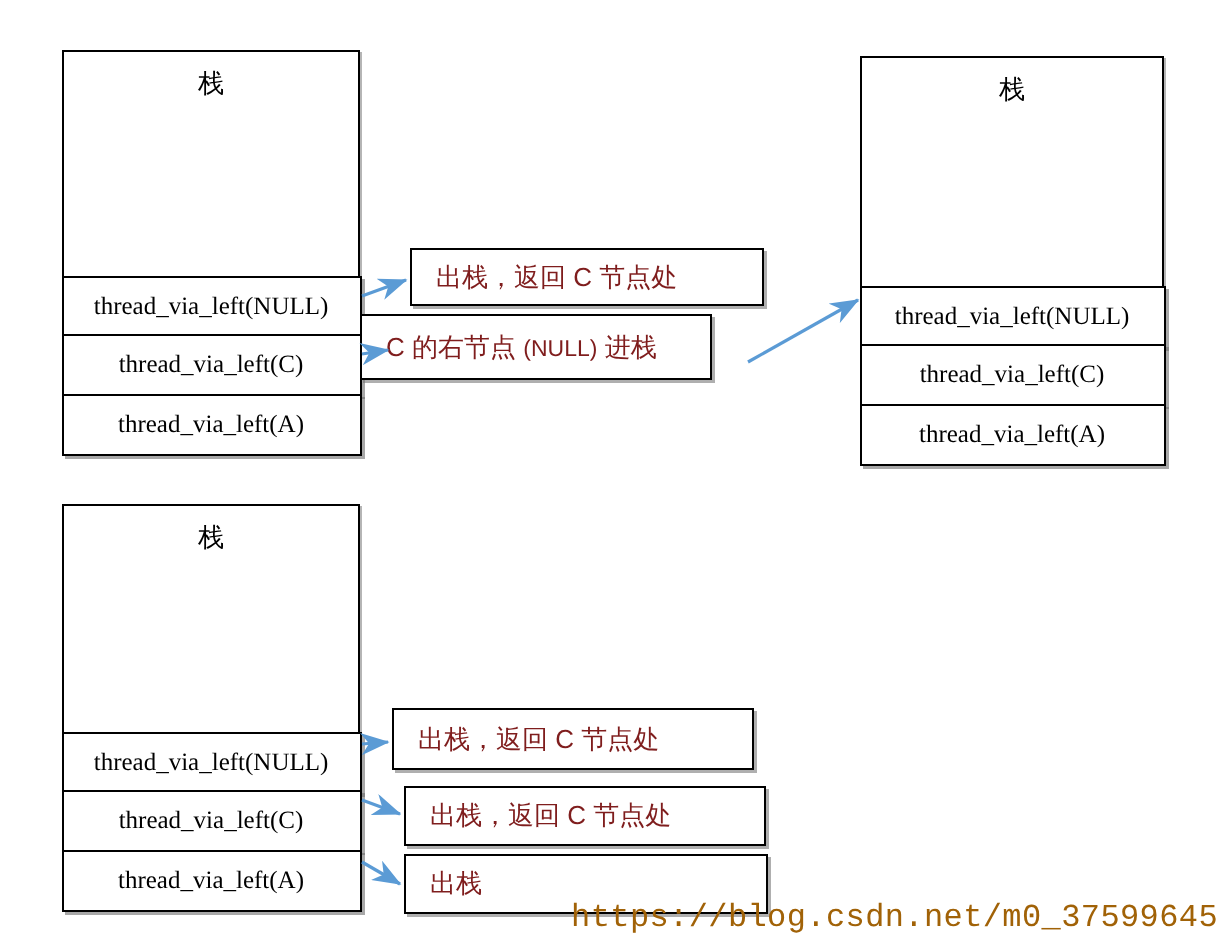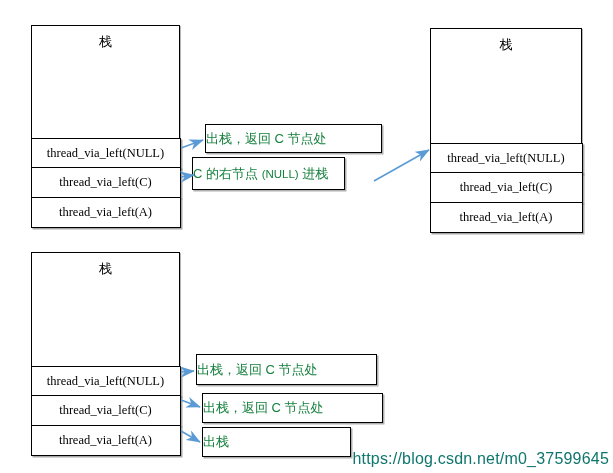--- a/index.html
+++ b/index.html
@@ -54,24 +54,25 @@
     box-shadow: 1.5px 1.5px 0 rgba(110,110,110,0.6);
     font-family: Liberation Serif, serif;
   }
 
   
   .note {
     position: absolute;
     box-sizing: border-box;
     border: 1.5px solid #000000;
     background: #ffffff;
-    color: #15803d;
+    color: #7f1d1d;
     font-size: 13px;
     display: flex;
     align-items: center;
+    padding-left: 12px;
     box-shadow: 1.5px 1.5px 0 rgba(110,110,110,0.55);
   }
   .note .small {
     font-size: 11.5px;
   }
 
   
   .arrow-svg {
     position: absolute;
     left: 0;
@@ -81,23 +82,24 @@
     pointer-events: none;
     overflow: visible;
   }
 
   
   .watermark {
     position: absolute;
     right: 4px;
     bottom: 5px;
     font-size: 16px;
-    color: #0f766e;
+    color: #a16207;
     letter-spacing: 0.2px;
     white-space: nowrap;
+    font-family: Liberation Mono, monospace;
   }
 </style>
 </head>
 <body>
 
 <div id="canvas">
 
   <div class="stack" style="left:31px; top:25px; width:149px; height:202px;">
     <div class="stack-head">栈</div>
     <div class="stack-rows">
@@ -122,37 +124,37 @@
       <div class="stack-row">thread_via_left(NULL)</div>
       <div class="stack-row">thread_via_left(C)</div>
       <div class="stack-row">thread_via_left(A)</div>
     </div>
   </div>
 
   <div class="note" style="left:205px; top:124px; width:177px; height:29px;">
     <span>出栈，返回 C 节点处</span>
   </div>
 
-  <div class="note" style="left:192px; top:157px; width:153px; height:33px;">
+  <div class="note" style="left:180px; top:157px; width:176px; height:33px;">
     <span>
       <span>C 的右节点</span>
       <span class="small">(NULL)</span>
       <span>进栈</span>
     </span>
   </div>
 
   <div class="note" style="left:196px; top:354px; width:181px; height:31px;">
     <span>出栈，返回 C 节点处</span>
   </div>
 
   <div class="note" style="left:202px; top:393px; width:181px; height:30px;">
     <span>出栈，返回 C 节点处</span>
   </div>
 
-  <div class="note" style="left:202px; top:427px; width:149px; height:30px;">
+  <div class="note" style="left:202px; top:427px; width:182px; height:30px;">
     <span>出栈</span>
   </div>
 
   <svg class="arrow-svg" viewBox="0 0 613 473">
     <defs>
       <marker id="ah" markerWidth="9" markerHeight="7" refX="8.5" refY="3.5" orient="auto" markerUnits="strokeWidth">
         <path d="M0,0 L9,3.5 L0,7 L2.6,3.5 Z" fill="#5B9BD5"></path>
       </marker>
     </defs>
 

